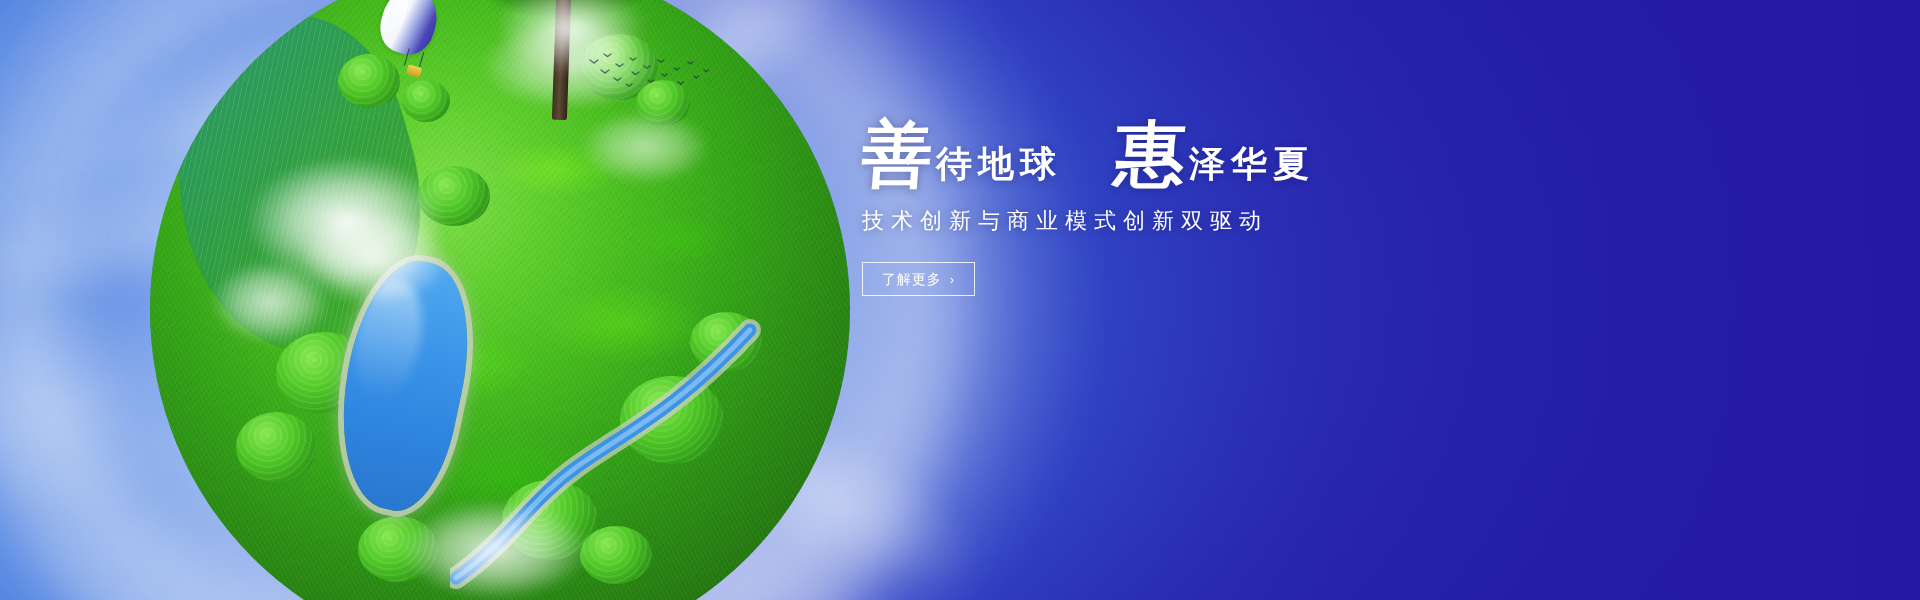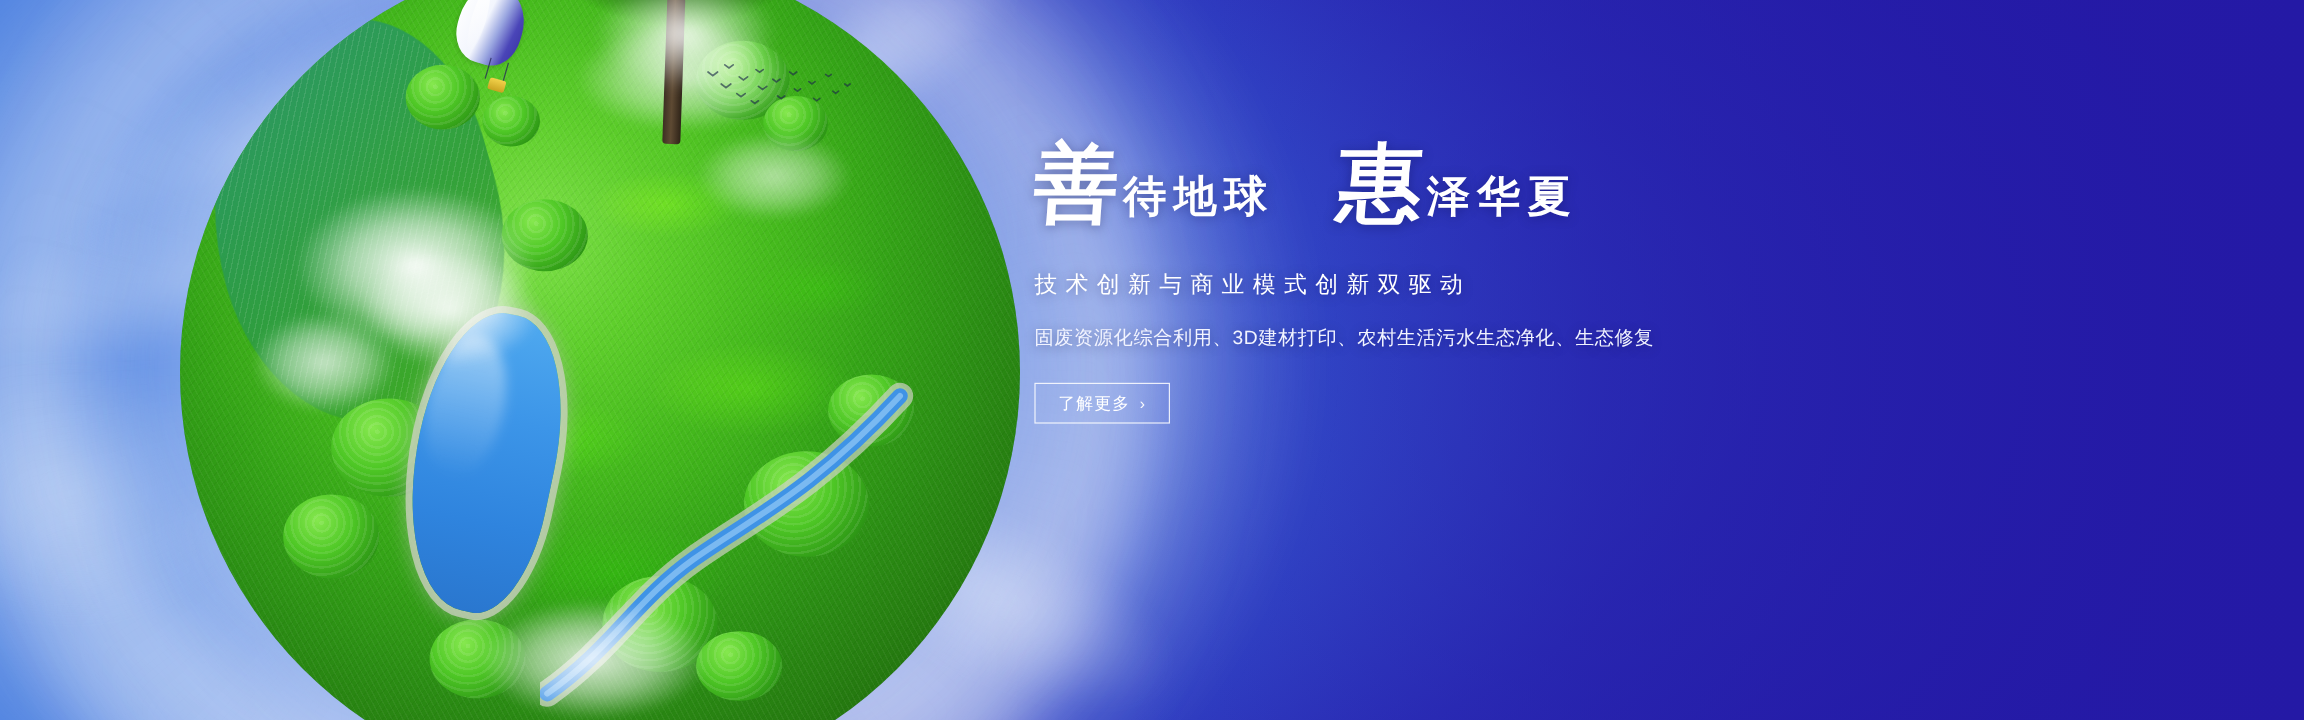--- a/index.html
+++ b/index.html
@@ -233,22 +233,21 @@
   }
   .headline .small{
     font-family:"Liberation Serif","DejaVu Serif",serif;
     font-size:36px;font-weight:700;letter-spacing:6px;
     display:inline-block;vertical-align:bottom;
     position:relative;top:-8px;text-align:center;
   }
   .headline .gap{display:inline-block;width:44px;}
 
   .subtitle{
-    margin-top:18px;
-    font-size:19px;letter-spacing:7px;font-weight:400;
+    font-size:22px;letter-spacing:7px;font-weight:400;
     color:#ffffff;white-space:nowrap;
   }
   .description{
     margin-top:22px;
     font-size:16px;letter-spacing:.5px;font-weight:400;
     color:#f2f4ff;white-space:nowrap;
   }
   .cta{
     margin-top:26px;
     display:inline-flex;align-items:center;justify-content:center;
@@ -369,21 +368,20 @@
         <span class="big">善</span><span class="small">待地球</span>
       </span>
       <span class="gap"></span>
       <span class="grp">
         <span class="big">惠</span><span class="small">泽华夏</span>
       </span>
     </div>
 
     <div class="subtitle">技术创新与商业模式创新双驱动</div>
 
-    <div class="description">固废资源化综合利用、3D建材打印、农村生活污水生态净化、生态修复</div>
 
     <button class="cta">
       <span>了解更多</span>
       <span class="chev">›</span>
     </button>
 
   </div>
 </div>
 
 </body></html>

